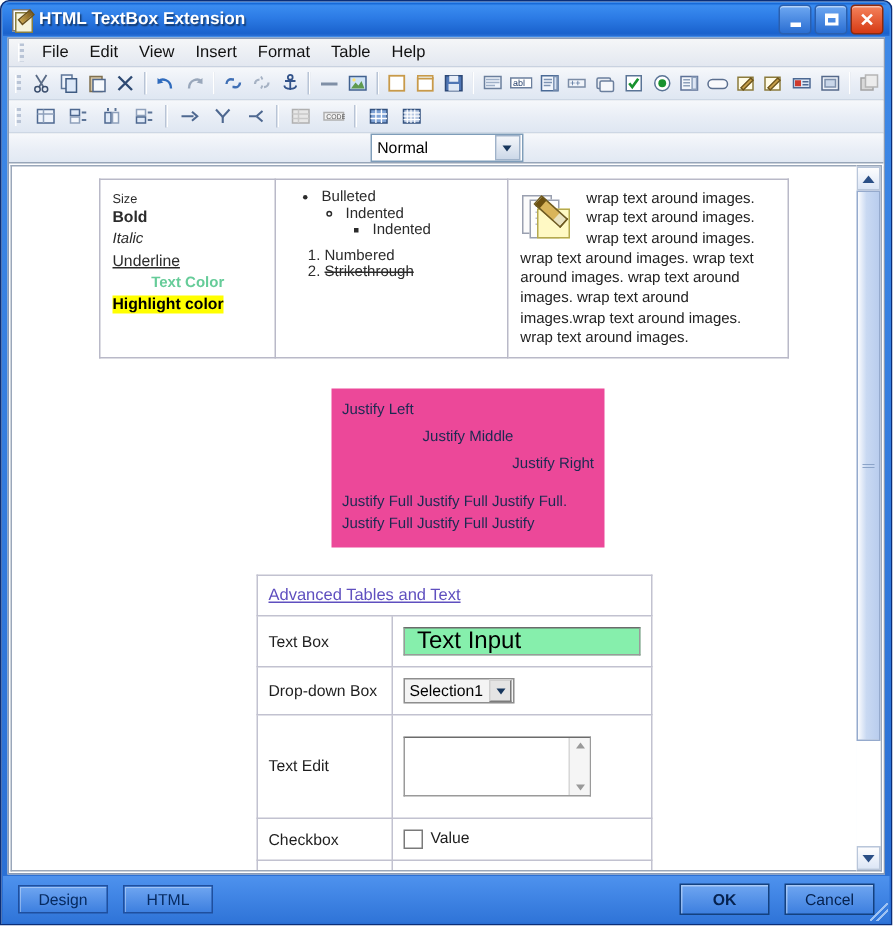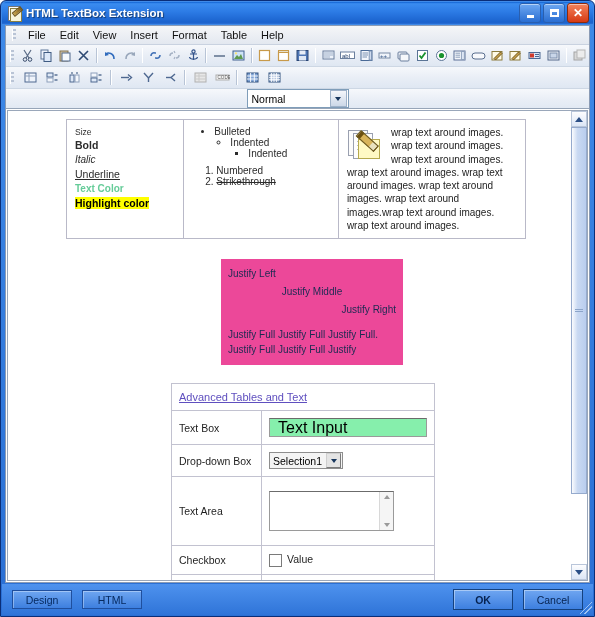--- a/index.html
+++ b/index.html
@@ -169,21 +169,21 @@
     font-family: "Liberation Sans", sans-serif;
   }
   .cell-a { width: 110px; }
   .cell-b { width: 145px; }
   .cell-c { width: 190px; }
   .samp { font-size: 9.5px; color:#2b2b2b; line-height: 1.42; }
   .s-size { font-size: 8.5px; }
   .s-bold { font-weight: bold; font-size: 10.5px; }
   .s-italic { font-style: italic; font-size: 10px; }
   .s-underline { text-decoration: underline; font-size: 10.5px; }
-  .s-color { color: #66cc99; font-size: 10px; font-weight: bold;}
+  .s-color { color: #66cc99; font-size: 10px; font-weight: bold; text-align: center;}
   .s-highlight { background: #ffff00; font-weight: bold; font-size: 10.5px; color:#000; }
   ul.bul { margin: 0 0 0 10px; padding-left: 12px; font-size: 10px; color: #2b2b2b; }
   ul.bul ul { margin: 0; padding-left: 16px; list-style-type: circle; }
   ul.bul ul ul { list-style-type: square; padding-left: 18px;}
   ol.num { margin: 6px 0 0 6px; padding-left: 18px; font-size: 10px; color:#2b2b2b;}
   .strike { text-decoration: line-through; }
   .wrapcell { font-size: 10px; color: #222; line-height: 1.33; }
   .wrap-img {
     float: left; width: 38px; height: 34px; margin: 1px 5px 1px 1px; position: relative;
   }
@@ -740,21 +740,21 @@
               <td>
                 <span class="sel-box">
                   <span class="sv">Selection1</span>
                   <span class="sa">
                         <span class="caret"></span>
                       </span>
                 </span>
               </td>
             </tr>
             <tr>
-              <td class="lbl" style="height:54px">Text Area</td>
+              <td class="lbl" style="height:54px">Text Edit</td>
               <td>
                 <div class="ta">
                   <div class="tsb">
                     <div class="a"></div>
                     <div class="b"></div>
                   </div>
                 </div>
               </td>
             </tr>
             <tr>

